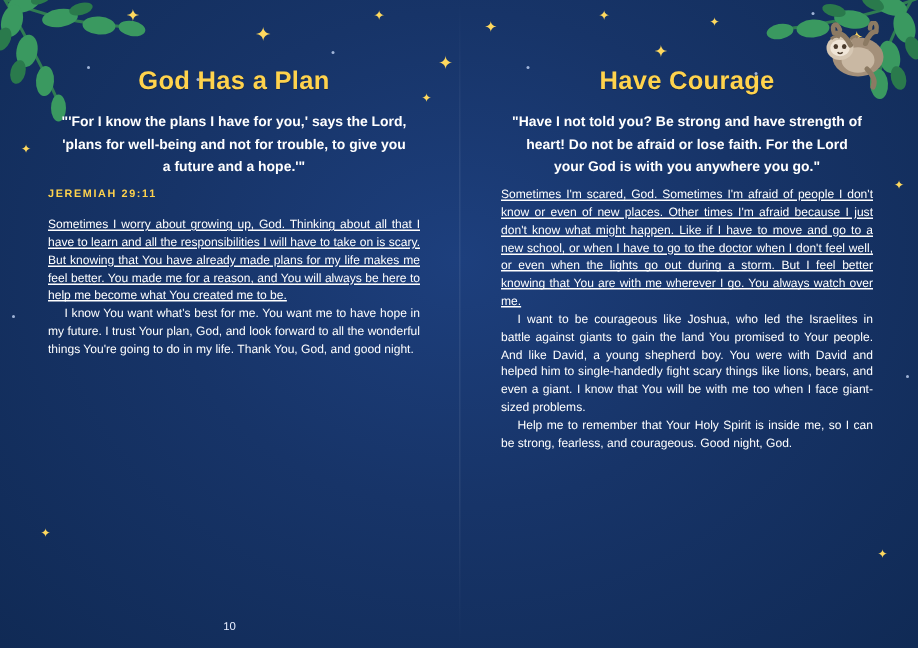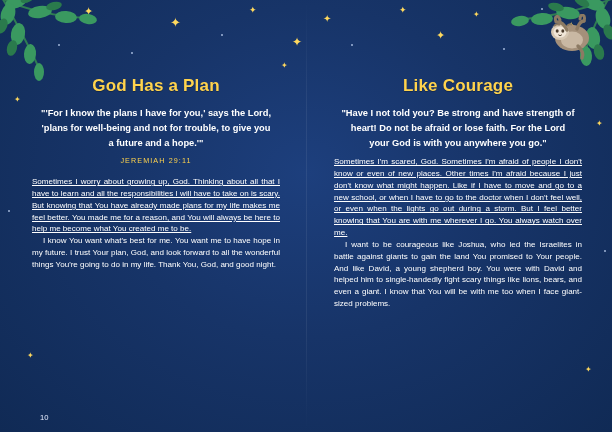--- a/index.html
+++ b/index.html
@@ -38,21 +38,20 @@
   
   .leafbranch {
     position: absolute;
     pointer-events: none;
   }
   
   .pages {
     position: absolute;
     inset: 0;
     display: flex;
-    margin-top: 32px;
   }
   .page {
     position: relative;
     width: 50%;
     height: 100%;
     box-sizing: border-box;
     padding: 44px 30px 0 30px;
   }
   .page.left  { padding-left: 32px; padding-right: 26px; }
   .page.right { padding-left: 28px; padding-right: 30px; }
@@ -77,25 +76,24 @@
   }
   .verse {
     color: #ffffff;
     text-align: center;
     font-size: 9.3px;
     line-height: 1.62;
     font-weight: bold;
     margin: 0 6px 5px 6px;
   }
   .ref {
-    text-align: center;
     color: #ffd34d;
     font-size: 7.2px;
     letter-spacing: 1.1px;
-    font-weight: normal;
+    font-weight: bold;
     margin-bottom: 11px;
   }
   .body {
     color: #ffffff;
     font-size: 8.05px;
     line-height: 1.47;
     text-align: justify;
   }
   .body p {
     margin: 0;
@@ -104,23 +102,23 @@
   .body p.first {
     text-indent: 0;
     text-decoration: underline;
   }
 
   .folio {
     position: absolute;
     bottom: 10px;
     width: 100%;
     left: 0;
+    text-align: center;
     color: #e8eeff;
     font-size: 7.6px;
-    padding-left: 40px;
   }
 
   
   .sloth { position: absolute; right: 6px; top: 14px; }
 </style>
 </head>
 <body>
 
 <div id="book">
 
@@ -225,22 +223,23 @@
       <div class="verse">"'For I know the plans I have for you,' says the Lord, 'plans for well-being and not for trouble, to give you a future and a hope.'"</div>
       <div class="ref">JEREMIAH 29:11</div>
       <div class="body">
         <p class="first">Sometimes I worry about growing up, God. Thinking about all that I have to learn and all the responsibilities I will have to take on is scary. But knowing that You have already made plans for my life makes me feel better. You made me for a reason, and You will always be here to help me become what You created me to be.</p>
         <p>I know You want what's best for me. You want me to have hope in my future. I trust Your plan, God, and look forward to all the wonderful things You're going to do in my life. Thank You, God, and good night.</p>
       </div>
       <div class="folio">10</div>
     </div>
 
     <div class="page right">
-      <h1 class="title">Like Courage</h1>
+      <h1 class="title">Have Courage</h1>
       <div class="verse">"Have I not told you? Be strong and have strength of heart! Do not be afraid or lose faith. For the Lord your God is with you anywhere you go."</div>
       <div class="body">
         <p class="first">Sometimes I'm scared, God. Sometimes I'm afraid of people I don't know or even of new places. Other times I'm afraid because I just don't know what might happen. Like if I have to move and go to a new school, or when I have to go to the doctor when I don't feel well, or even when the lights go out during a storm. But I feel better knowing that You are with me wherever I go. You always watch over me.</p>
         <p>I want to be courageous like Joshua, who led the Israelites in battle against giants to gain the land You promised to Your people. And like David, a young shepherd boy. You were with David and helped him to single-handedly fight scary things like lions, bears, and even a giant. I know that You will be with me too when I face giant-sized problems.</p>
+        <p>Help me to remember that Your Holy Spirit is inside me, so I can be strong, fearless, and courageous. Good night, God.</p>
       </div>
     </div>
 
   </div>
 </div>
 
 </body></html>

